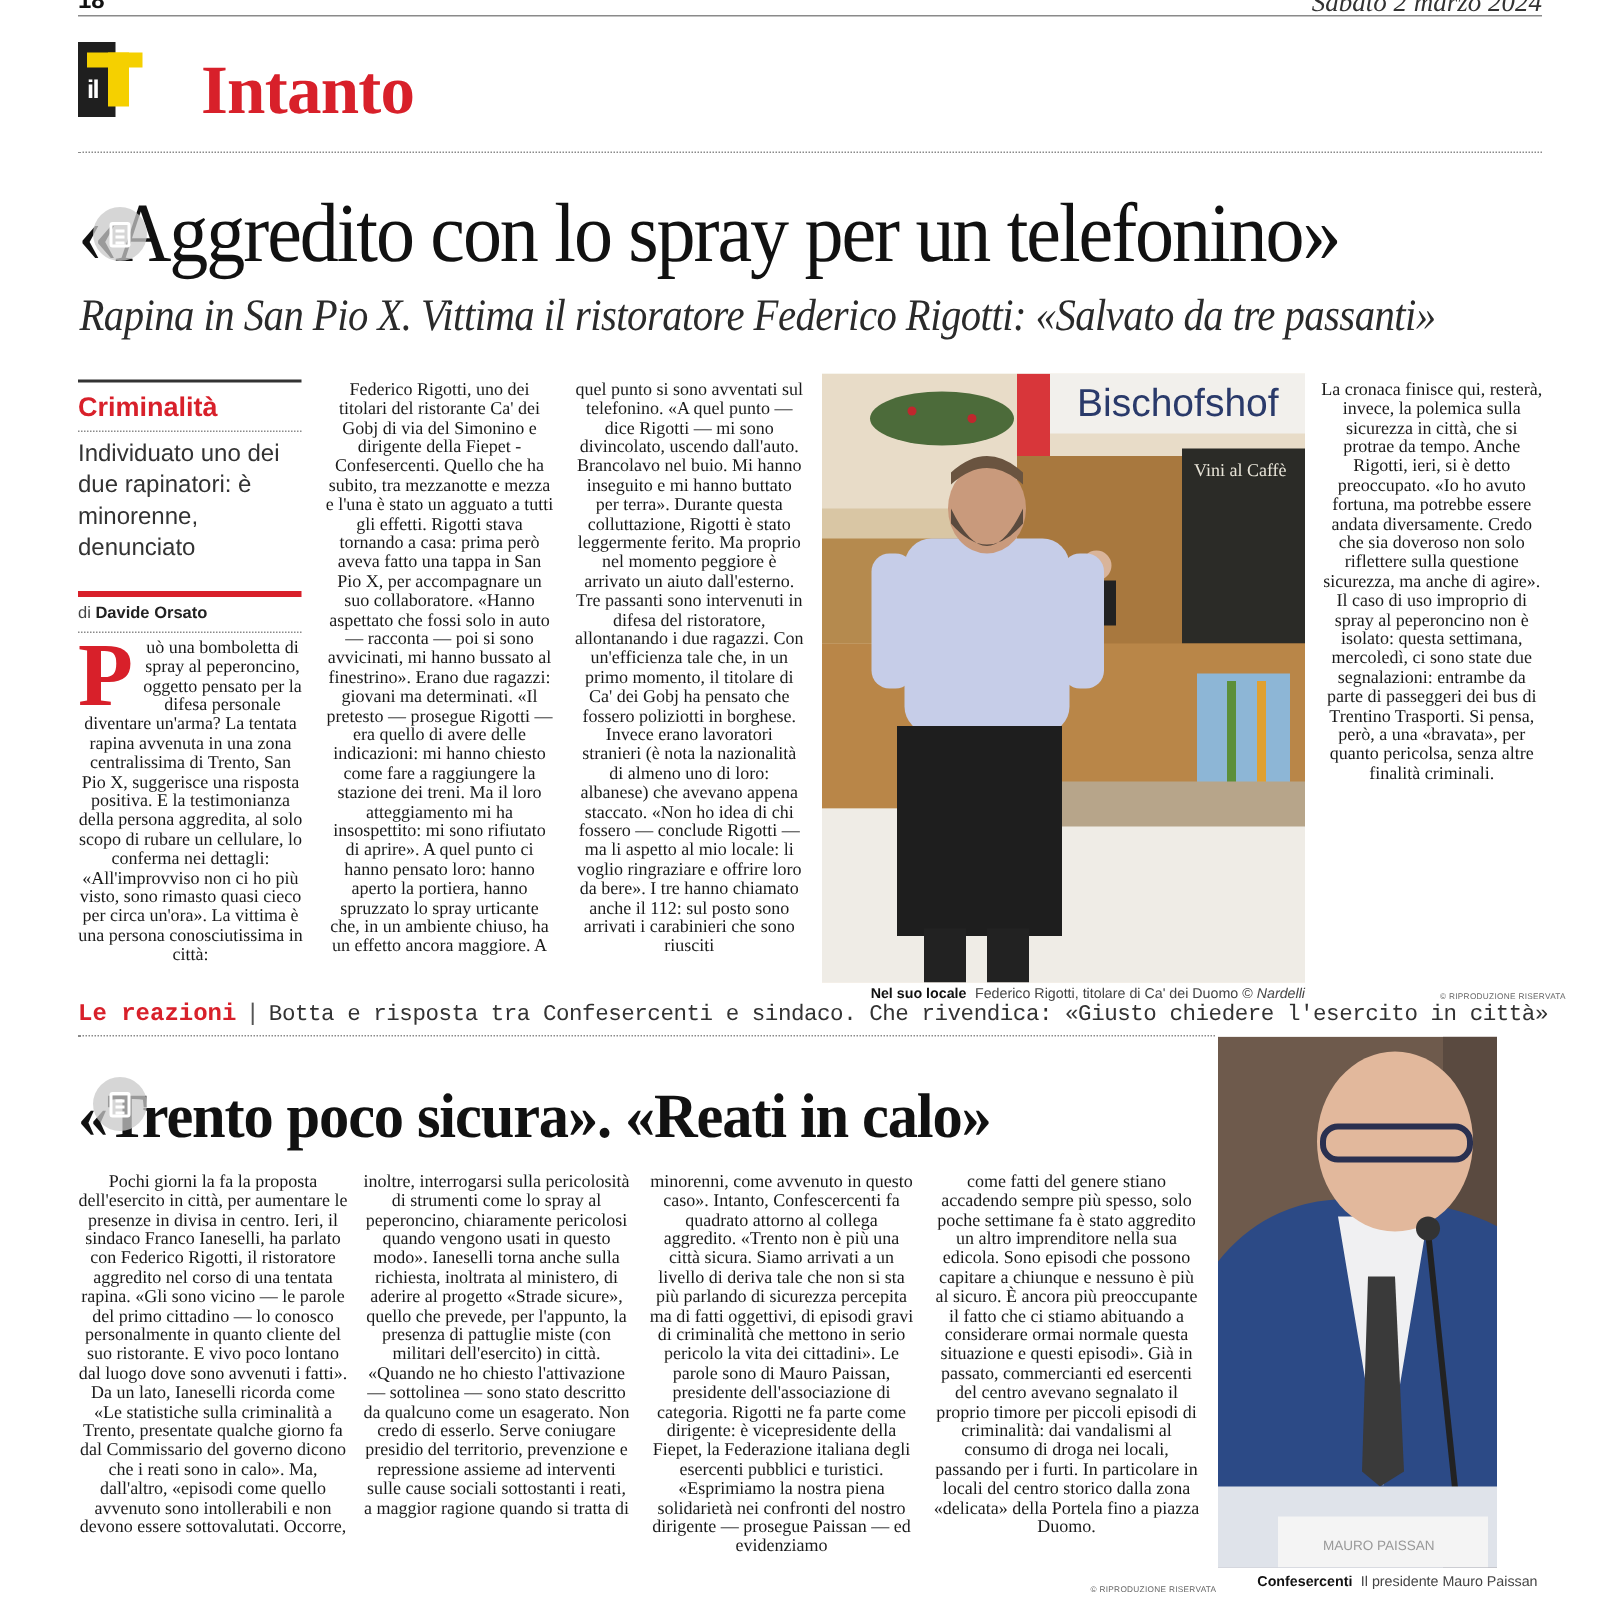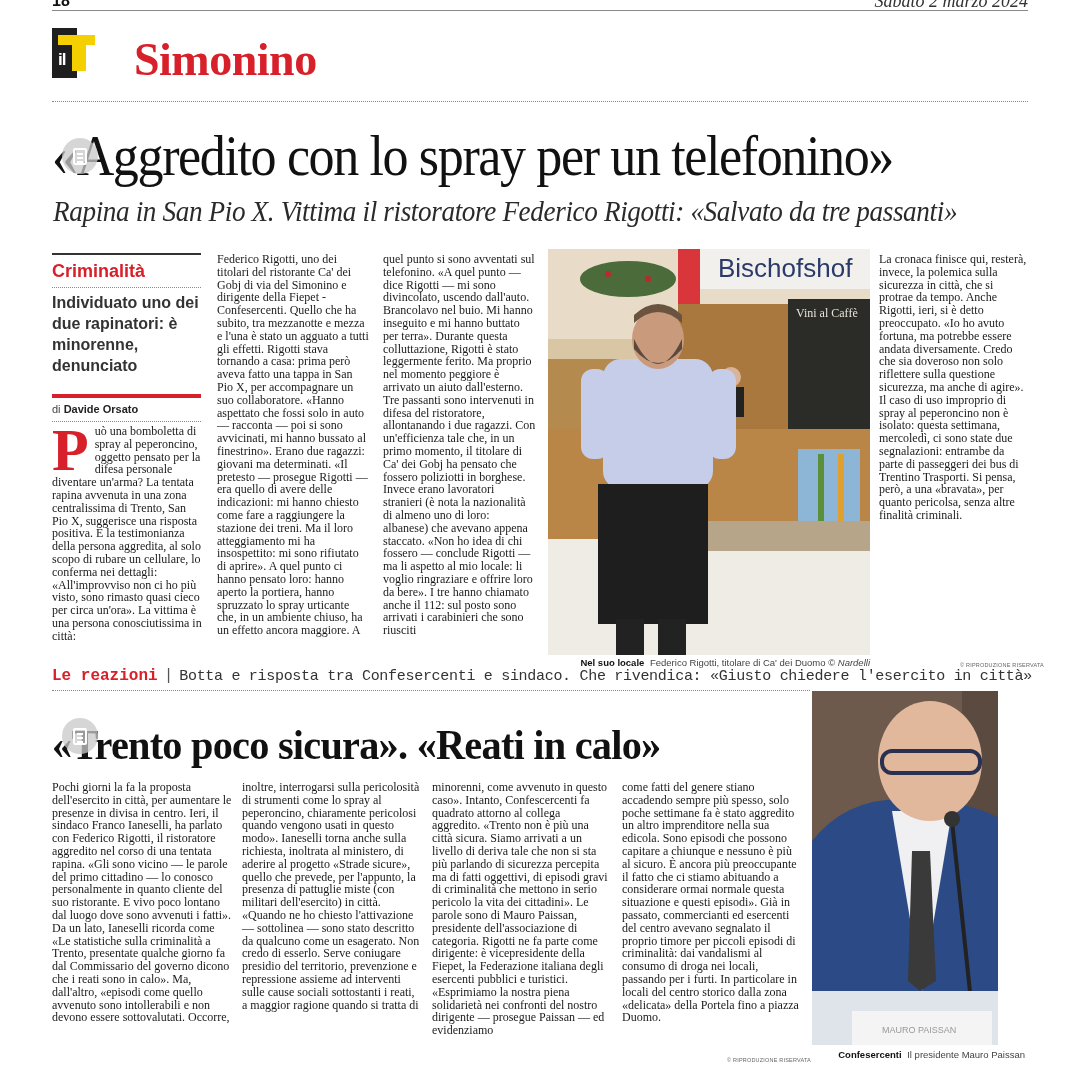--- a/index.html
+++ b/index.html
@@ -21,27 +21,27 @@
   .headline { position: absolute; left: 52px; top: 124px; width: 980px; font-family: "Liberation Serif", serif; font-size: 56px; line-height: 64px; color: #111; letter-spacing: -1.5px; white-space: nowrap; transform: scaleX(0.93); transform-origin: left top; }
   .subheadline { position: absolute; left: 53px; top: 193px; width: 1010px; font-family: "Liberation Serif", serif; font-style: italic; font-size: 30px; line-height: 36px; color: #2a2a2a; white-space: nowrap; transform: scaleX(0.905); transform-origin: left top; letter-spacing: -0.4px; }
 
   .reader-badge { position: absolute; width: 36px; height: 36px; border-radius: 50%; background: rgba(200,200,200,0.75); display: flex; align-items: center; justify-content: center; }
   .reader-badge .doc { width: 14px; height: 17px; border: 2px solid #fff; border-radius: 2px; position: relative; }
   .reader-badge .doc::before { content: ""; position: absolute; left: 2px; top: 3px; width: 6px; height: 2px; background: #fff; box-shadow: 0 4px 0 #fff, 0 8px 0 #fff; }
 
   .sidebar { position: absolute; left: 52px; top: 253px; width: 149px; }
   .sidebar .thick-rule-dark { height: 2px; background: #333; }
   .sidebar .kicker { font-family: "Liberation Sans", sans-serif; font-weight: bold; color: #d8202a; font-size: 18px; line-height: 22px; margin-top: 5px; padding-bottom: 5px; border-bottom: 1px dotted #8a8a8a; }
-  .sidebar .summary { font-family: "Liberation Sans", sans-serif; font-size: 16px; line-height: 21px; color: #333; margin-top: 4px; font-weight: 700; }
+  .sidebar .summary { font-family: "Liberation Sans", sans-serif; font-size: 16px; line-height: 21px; color: #333; margin-top: 4px; font-weight: 400; }
   .sidebar .thick-rule-red { height: 4px; background: #d8202a; margin-top: 18px; }
   .sidebar .byline { font-family: "Liberation Sans", sans-serif; font-size: 11px; color: #222; margin-top: 5px; padding-bottom: 6px; border-bottom: 1px dotted #8a8a8a; }
   .sidebar .byline .prefix { color: #444; }
   .sidebar .byline .author { font-weight: bold; }
 
-  .col { position: absolute; font-family: "Liberation Serif", serif; font-size: 12px; line-height: 12.8px; color: #1a1a1a; text-align: left; }
+  .col { position: absolute; font-family: "Liberation Serif", serif; font-size: 12px; line-height: 12.8px; color: #1a1a1a; text-align: center; }
   .col p { margin: 0; }
   .dropcap { float: left; font-family: "Liberation Serif", serif; font-weight: bold; color: #d8202a; font-size: 60px; line-height: 46px; margin: 2px 6px 0 0; }
 
   .photo { position: absolute; overflow: hidden; }
   .caption { position: absolute; font-family: "Liberation Sans", sans-serif; font-size: 9.5px; color: #444; white-space: nowrap; }
   .caption .cap-lead { font-weight: bold; color: #111; margin-right: 3px; }
   .caption .credit { font-style: italic; }
   .copyright { position: absolute; font-family: "Liberation Sans", sans-serif; font-size: 5.5px; color: #666; letter-spacing: 0.2px; }
 
   .kicker2 { position: absolute; left: 52px; top: 666px; font-family: Liberation Mono, monospace; font-size: 16px; line-height: 20px; white-space: nowrap; }
@@ -55,21 +55,21 @@
 
 <div class="page-number">18</div>
 <div class="page-date">Sabato 2 marzo 2024</div>
 <div class="top-rule"></div>
 
 <div class="logo">
   <div class="t-bar"></div>
   <div class="t-stem"></div>
   <div class="il">il</div>
 </div>
-<div class="section-title">Simonino</div>
+<div class="section-title">Intanto</div>
 <div class="dotted-rule" style="top:101px;"></div>
 
 <div class="headline">«Aggredito con lo spray per un telefonino»</div>
 <div class="reader-badge" style="left:62px; top:138px;">
     <div class="doc"></div>
   </div>
 <div class="subheadline">Rapina in San Pio X. Vittima il ristoratore Federico Rigotti: «Salvato da tre passanti»</div>
 
 <div class="sidebar">
   <div class="thick-rule-dark"></div>

